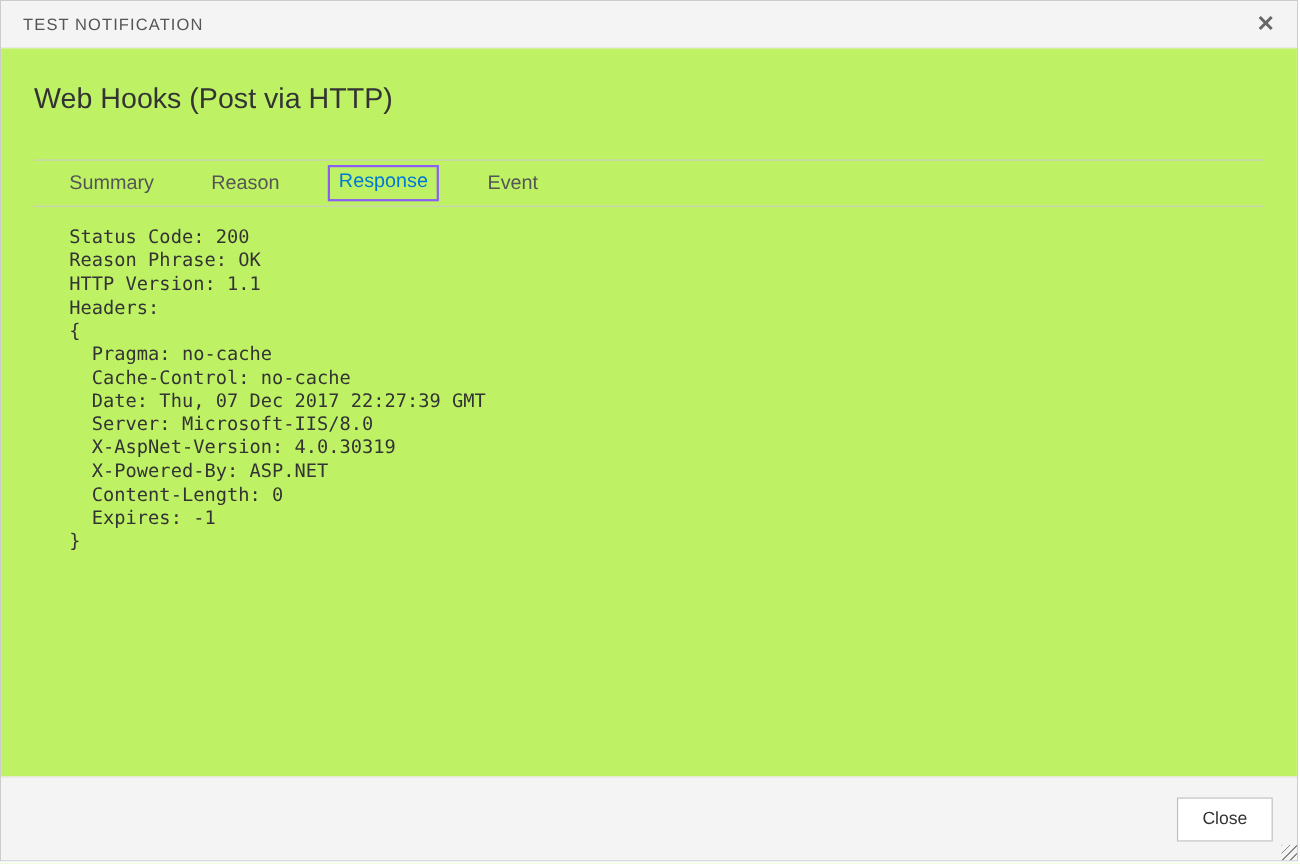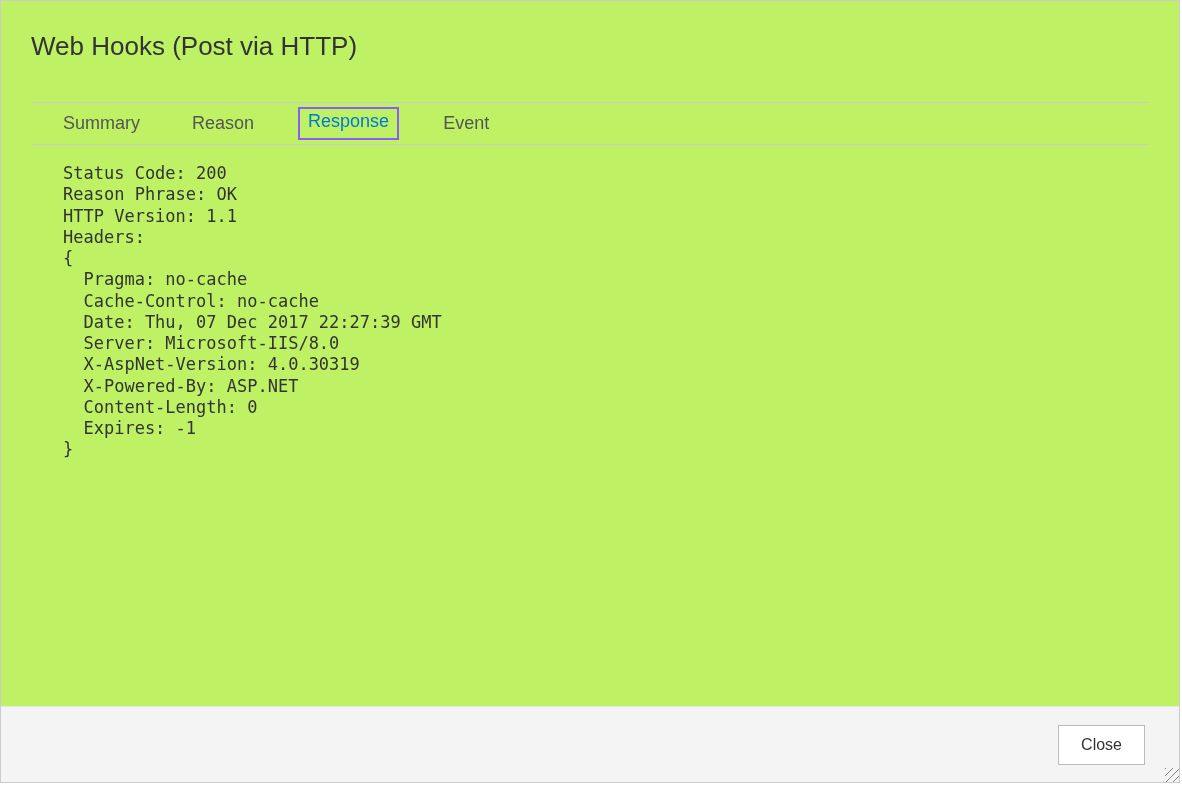--- a/index.html
+++ b/index.html
@@ -84,21 +84,21 @@
     white-space: pre;
     line-height: 1.25;
   }
   .footer {
     border-top: 1px solid #e4e4e4;
     background: #f4f4f4;
     height: 75px;
     display: flex;
     align-items: center;
     justify-content: flex-end;
-    padding: 0 34px;
+    padding: 0 22px;
   }
   .close-btn {
     font-size: 16px;
     padding: 10px 22px;
     background: #fff;
     border: 1px solid #bbb;
     cursor: pointer;
     color: #333;
   }
   .resize-grip {
@@ -122,20 +122,24 @@
         #888 0px, #888 1px,
         transparent 1px, transparent 5px
       );
   }
 </style>
 </head>
 <body>
 
 <div class="dialog">
 
+  <div class="header">
+    <span class="header-title">TEST NOTIFICATION</span>
+    <span class="close-x">✕</span>
+  </div>
 
   <div class="body">
     <div class="subtitle">Web Hooks (Post via HTTP)</div>
     <div class="divider"></div>
 
     <div class="tabs">
       <div class="tab">Summary</div>
       <div class="tab">Reason</div>
       <div class="tab active">Response</div>
       <div class="tab">Event</div>

